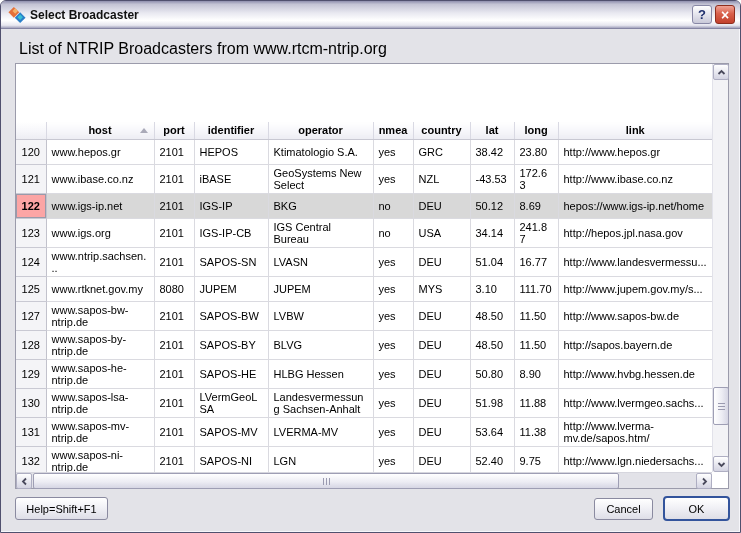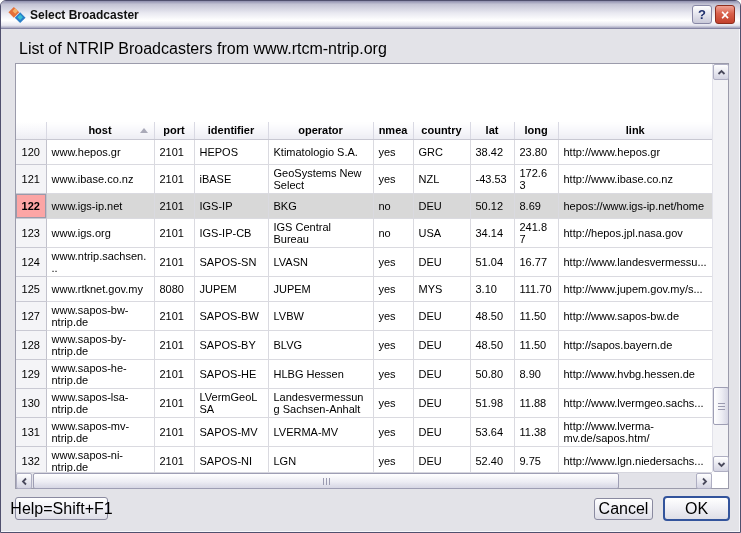--- a/index.html
+++ b/index.html
@@ -63,21 +63,21 @@
   .h-left{left:0;top:0;} .h-right{right:0;top:0;}
   .v-thumb{position:absolute;left:0;top:323px;width:16px;height:38px;border:1px solid #9e9eb4;border-radius:2px;
     background:linear-gradient(90deg,#ffffff,#ededf4 55%,#d6d6e4);}
   .v-thumb::after{content:"";position:absolute;left:4px;top:15px;width:7px;height:8px;
     background:repeating-linear-gradient(180deg,#9a9ab0 0 1px,transparent 1px 3px);}
   .h-thumb{position:absolute;left:17px;top:0;width:586px;height:16px;border:1px solid #9e9eb4;border-radius:2px;
     background:linear-gradient(180deg,#ffffff,#ededf4 55%,#d6d6e4);}
   .h-thumb::after{content:"";position:absolute;top:4px;left:289px;width:8px;height:7px;
     background:repeating-linear-gradient(90deg,#9a9ab0 0 1px,transparent 1px 3px);}
   
-  .btn{position:absolute;font-family:"Liberation Sans",sans-serif;font-size:16px;color:#000;text-align:center;
+  .btn{position:absolute;font-family:"Liberation Sans",sans-serif;font-size:11px;color:#000;text-align:center;
     background:linear-gradient(180deg,#ffffff 0%,#f1f1f6 45%,#dedee7 100%);
     border:1px solid #8a8aa0;border-radius:3px;display:flex;align-items:center;justify-content:center;cursor:default;}
   .btn-help{left:14px;top:496px;width:93px;height:23px;}
   .btn-cancel{left:593px;top:497px;width:59px;height:22px;}
   .btn-ok{left:662px;top:495px;width:67px;height:25px;border:2px solid #33549c;border-radius:4px;}
 </style>
 </head>
 <body>
 
 <div class="dialog">

